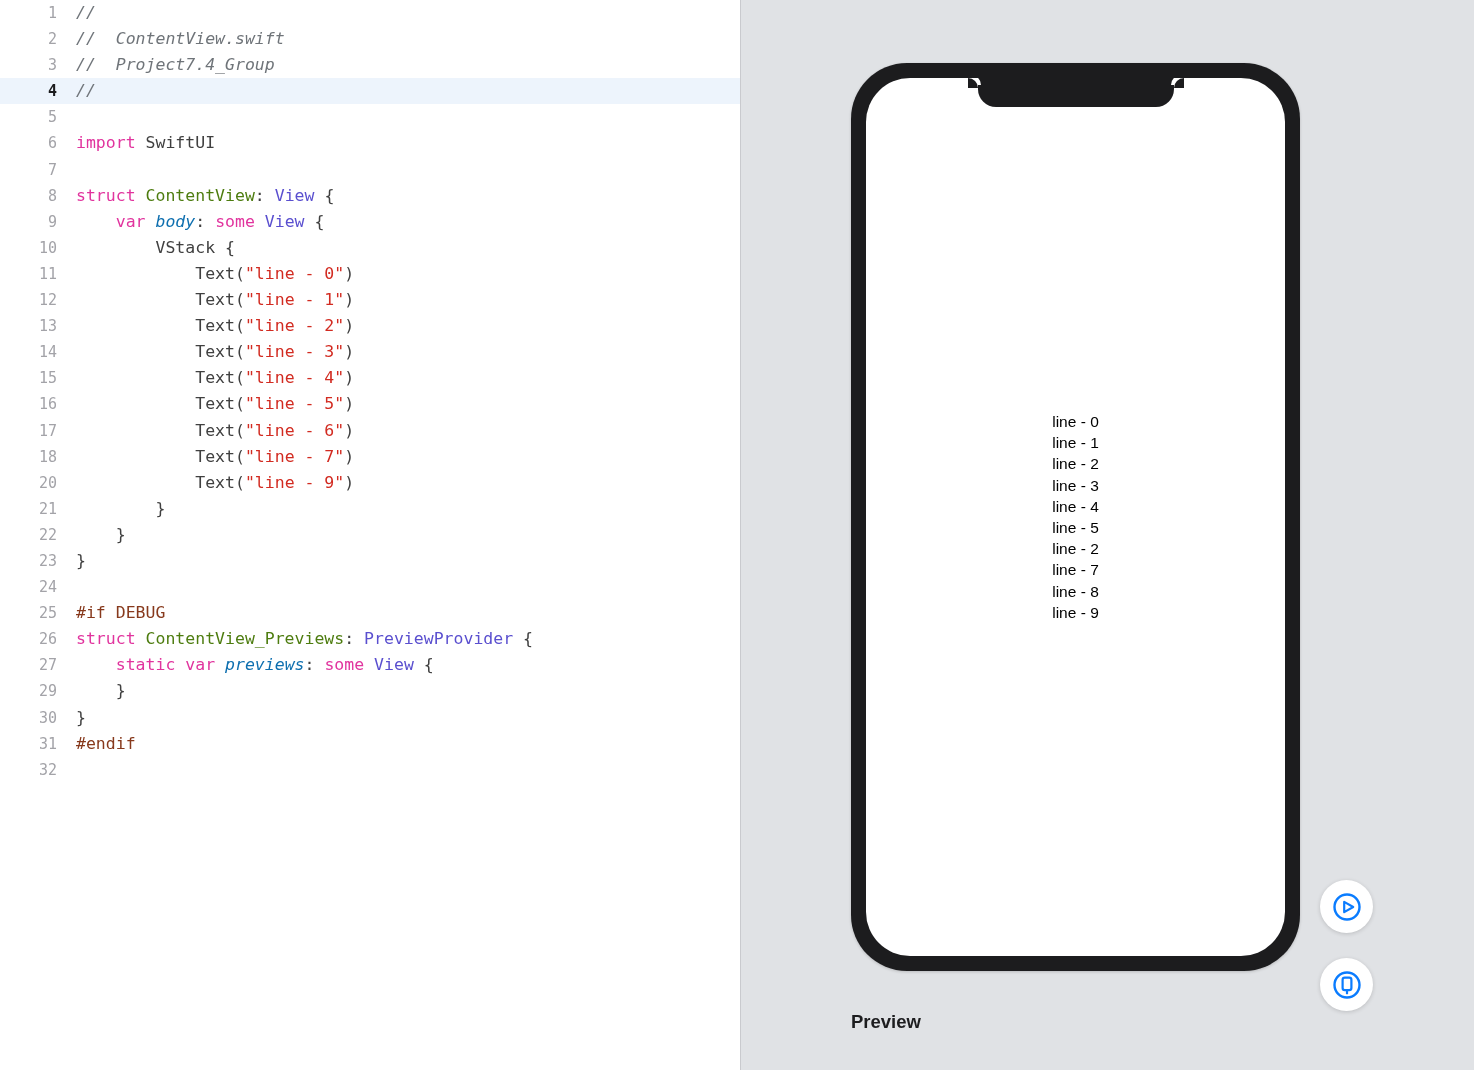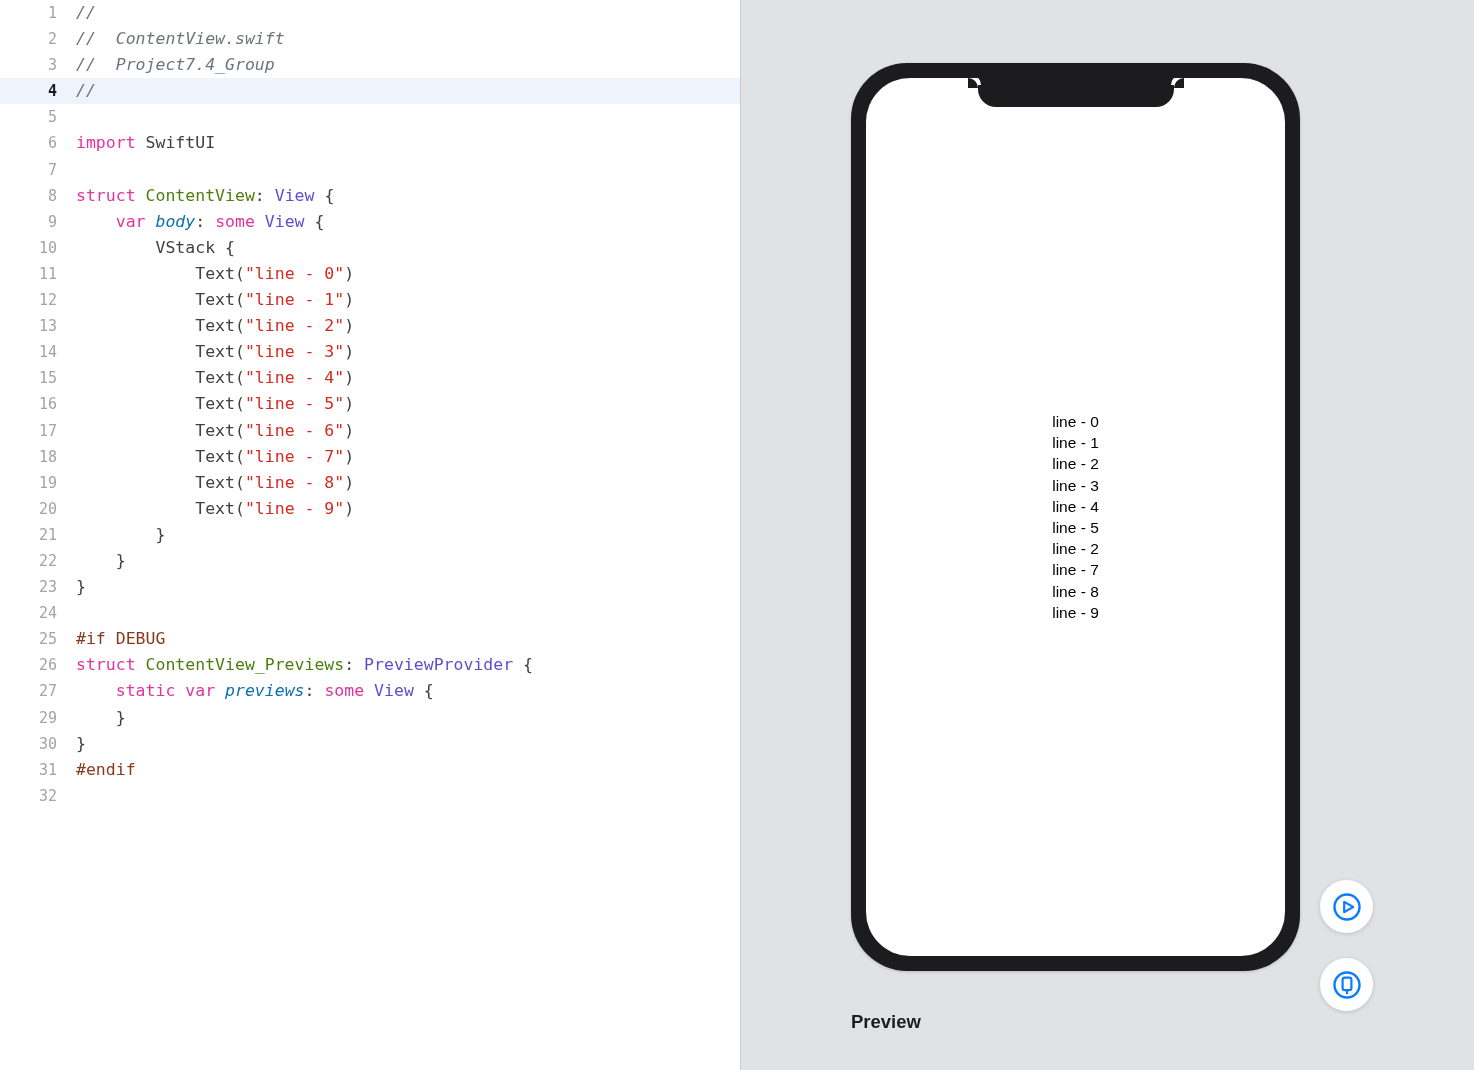--- a/index.html
+++ b/index.html
@@ -221,21 +221,20 @@
         <div class="code-line"><span class="gutter-num">9</span><span class="code-text"><span class="t-plain">    </span><span class="t-kw">var</span><span class="t-plain"> </span><span class="t-prop">body</span><span class="t-plain">: </span><span class="t-kw">some</span><span class="t-plain"> </span><span class="t-proto">View</span><span class="t-plain"> {</span></span></div>
         <div class="code-line"><span class="gutter-num">10</span><span class="code-text"><span class="t-plain">        VStack {</span></span></div>
         <div class="code-line"><span class="gutter-num">11</span><span class="code-text"><span class="t-plain">            Text(</span><span class="t-str">"line - 0"</span><span class="t-plain">)</span></span></div>
         <div class="code-line"><span class="gutter-num">12</span><span class="code-text"><span class="t-plain">            Text(</span><span class="t-str">"line - 1"</span><span class="t-plain">)</span></span></div>
         <div class="code-line"><span class="gutter-num">13</span><span class="code-text"><span class="t-plain">            Text(</span><span class="t-str">"line - 2"</span><span class="t-plain">)</span></span></div>
         <div class="code-line"><span class="gutter-num">14</span><span class="code-text"><span class="t-plain">            Text(</span><span class="t-str">"line - 3"</span><span class="t-plain">)</span></span></div>
         <div class="code-line"><span class="gutter-num">15</span><span class="code-text"><span class="t-plain">            Text(</span><span class="t-str">"line - 4"</span><span class="t-plain">)</span></span></div>
         <div class="code-line"><span class="gutter-num">16</span><span class="code-text"><span class="t-plain">            Text(</span><span class="t-str">"line - 5"</span><span class="t-plain">)</span></span></div>
         <div class="code-line"><span class="gutter-num">17</span><span class="code-text"><span class="t-plain">            Text(</span><span class="t-str">"line - 6"</span><span class="t-plain">)</span></span></div>
         <div class="code-line"><span class="gutter-num">18</span><span class="code-text"><span class="t-plain">            Text(</span><span class="t-str">"line - 7"</span><span class="t-plain">)</span></span></div>
-        <div class="code-line"><span class="gutter-num">19</span><span class="code-text"><span class="t-plain">            Text(</span><span class="t-str">"line - 8"</span><span class="t-plain">)</span></span></div>
         <div class="code-line"><span class="gutter-num">20</span><span class="code-text"><span class="t-plain">            Text(</span><span class="t-str">"line - 9"</span><span class="t-plain">)</span></span></div>
         <div class="code-line"><span class="gutter-num">21</span><span class="code-text"><span class="t-plain">        }</span></span></div>
         <div class="code-line"><span class="gutter-num">22</span><span class="code-text"><span class="t-plain">    }</span></span></div>
         <div class="code-line"><span class="gutter-num">23</span><span class="code-text"><span class="t-plain">}</span></span></div>
         <div class="code-line"><span class="gutter-num">24</span><span class="code-text"></span></div>
         <div class="code-line"><span class="gutter-num">25</span><span class="code-text"><span class="t-pre">#if DEBUG</span></span></div>
         <div class="code-line"><span class="gutter-num">26</span><span class="code-text"><span class="t-kw">struct</span><span class="t-plain"> </span><span class="t-type">ContentView_Previews</span><span class="t-plain">: </span><span class="t-proto">PreviewProvider</span><span class="t-plain"> {</span></span></div>
         <div class="code-line"><span class="gutter-num">27</span><span class="code-text"><span class="t-plain">    </span><span class="t-kw">static</span><span class="t-plain"> </span><span class="t-kw">var</span><span class="t-plain"> </span><span class="t-prop">previews</span><span class="t-plain">: </span><span class="t-kw">some</span><span class="t-plain"> </span><span class="t-proto">View</span><span class="t-plain"> {</span></span></div>
         <div class="code-line"><span class="gutter-num">29</span><span class="code-text"><span class="t-plain">    }</span></span></div>
         <div class="code-line"><span class="gutter-num">30</span><span class="code-text"><span class="t-plain">}</span></span></div>

